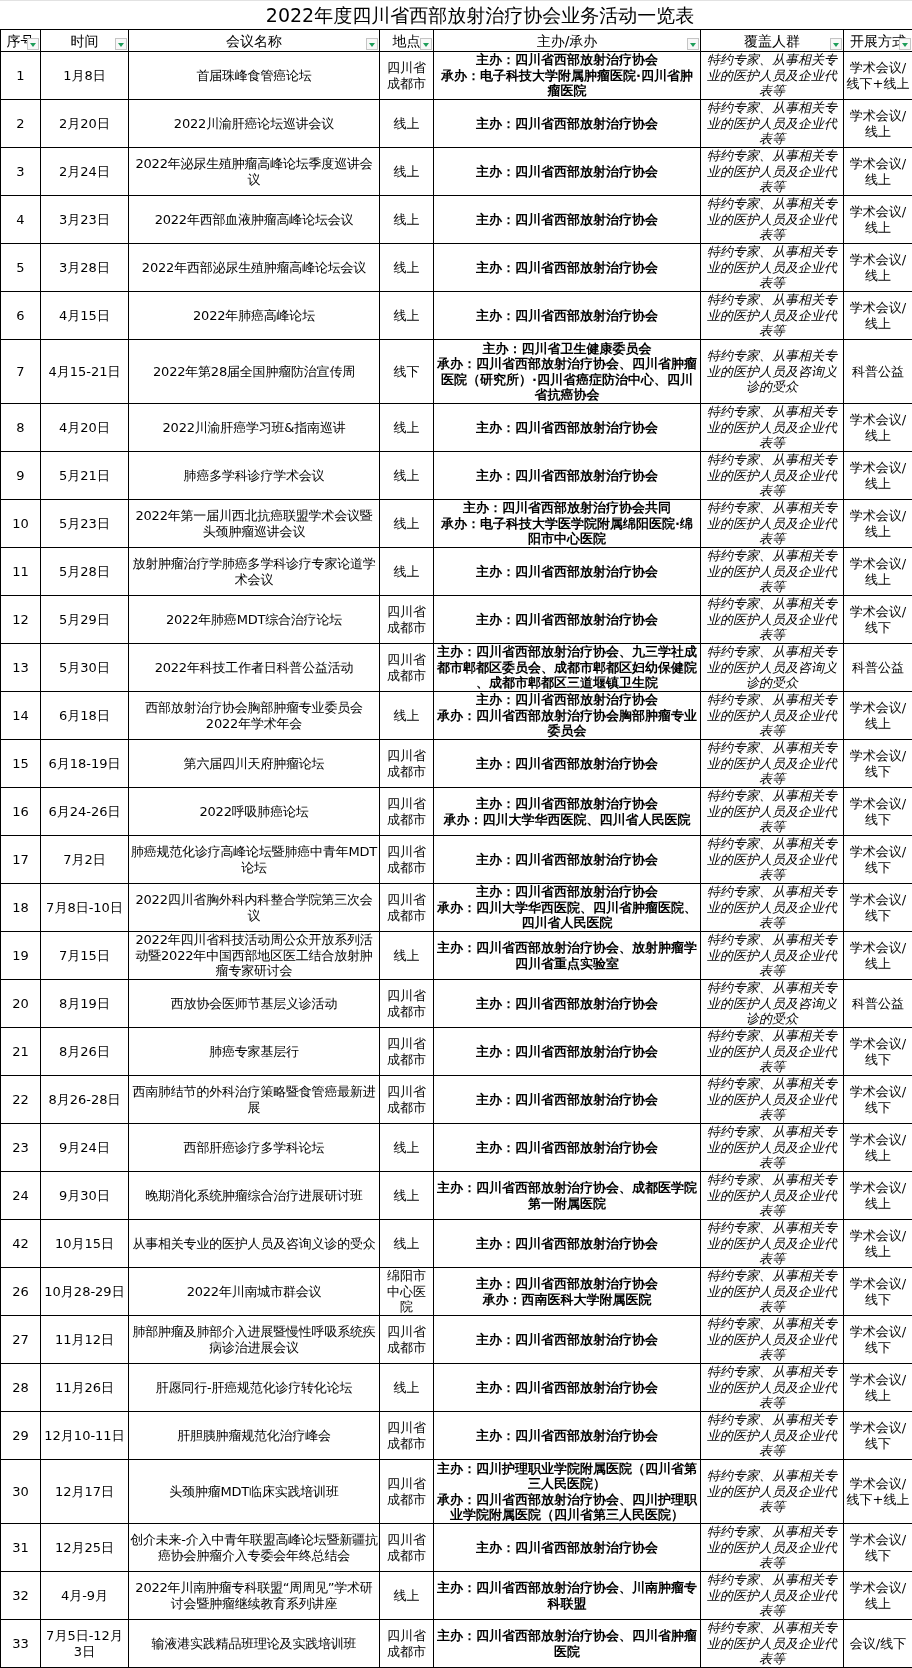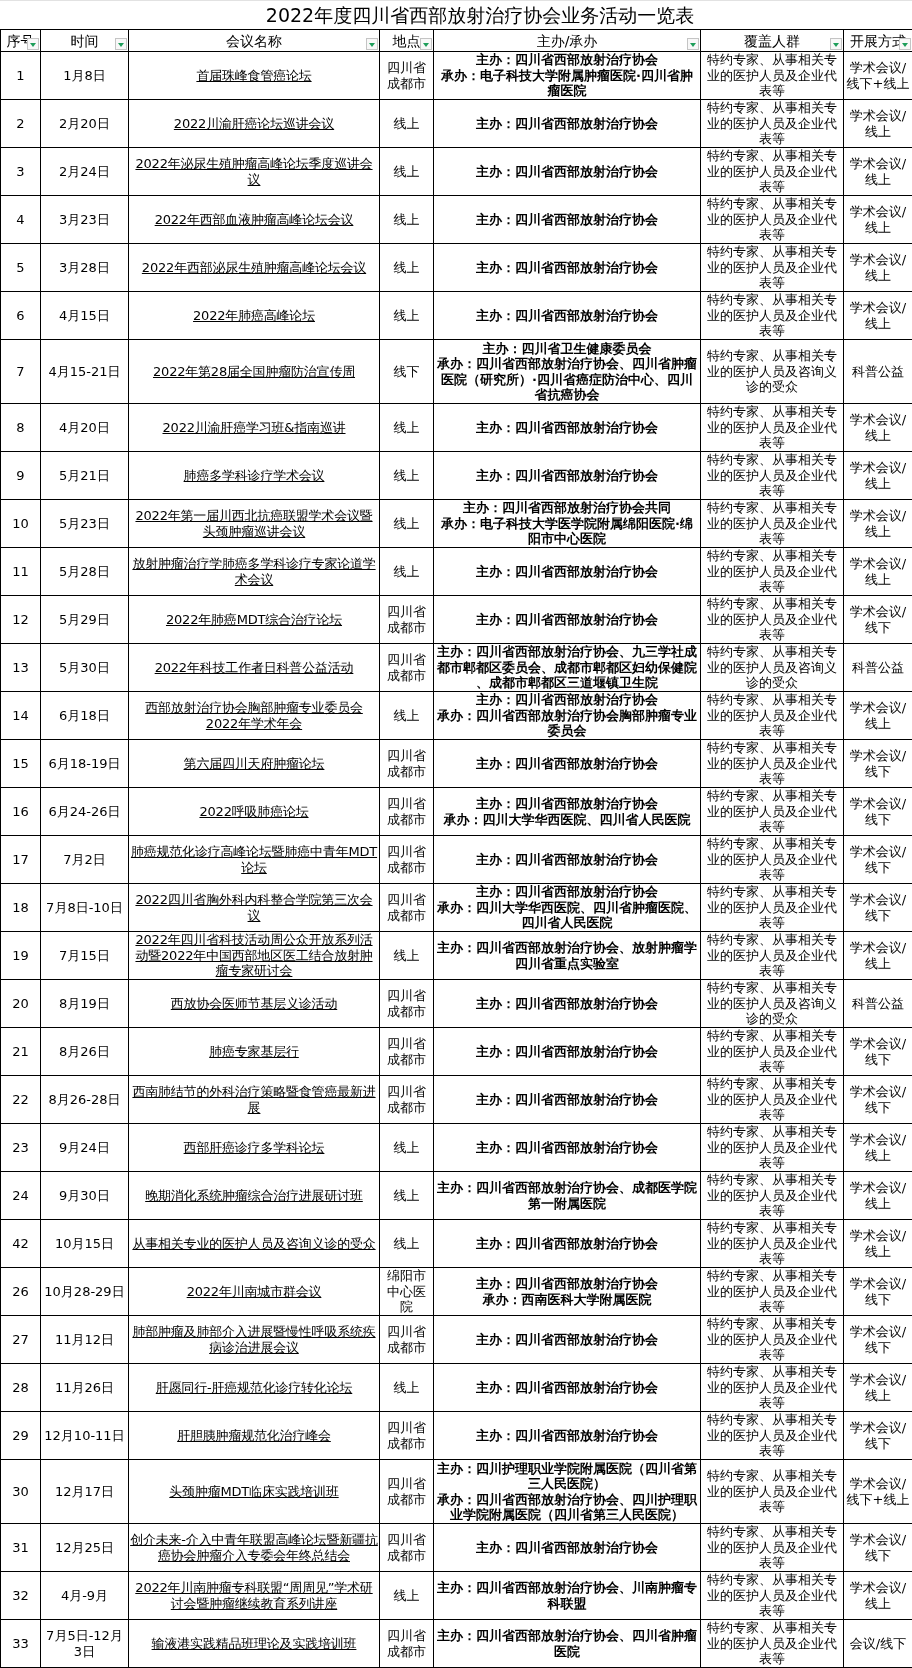--- a/index.html
+++ b/index.html
@@ -31,24 +31,24 @@
   }
   .filter-btn .tri {
     width: 0; height: 0; margin-top: 2px;
     border-left: 3px solid transparent; border-right: 3px solid transparent;
     border-top: 4px solid #1e9e5a;
   }
   tr.r { height: 48px; }
   tr.r.tall { height: 64px; }
   tr.r td { font-size: 13px; line-height: 15.5px; }
   td.c-seq { padding: 0; }
-  td.c-name { letter-spacing: -0.2px; text-decoration: underline; }
+  td.c-name { letter-spacing: -0.2px; }
   td.c-loc { padding: 0 3px; }
   td.c-host { white-space: pre-line; line-break: anywhere; font-weight: bold; }
-  td.c-aud { line-break: anywhere; }
+  td.c-aud { line-break: anywhere; font-style: italic; }
 </style>
 </head>
 <body>
 
 <div class="sheet-title">2022年度四川省西部放射治疗协会业务活动一览表</div>
 
 <table class="grid">
   <colgroup>
     <col style="width:40px">
       <col style="width:88px">

